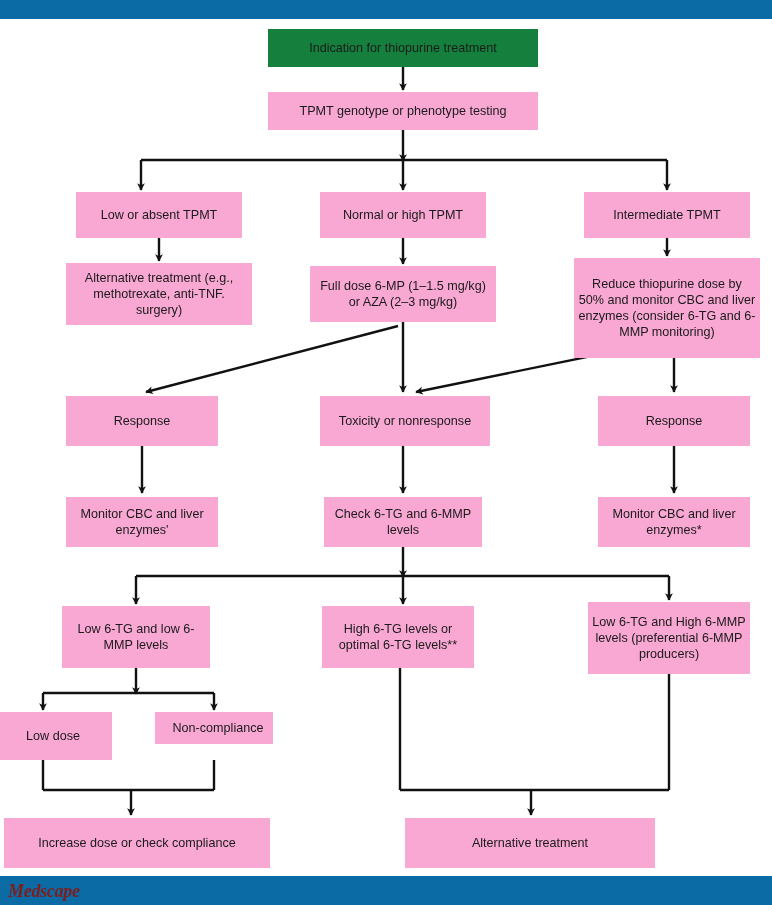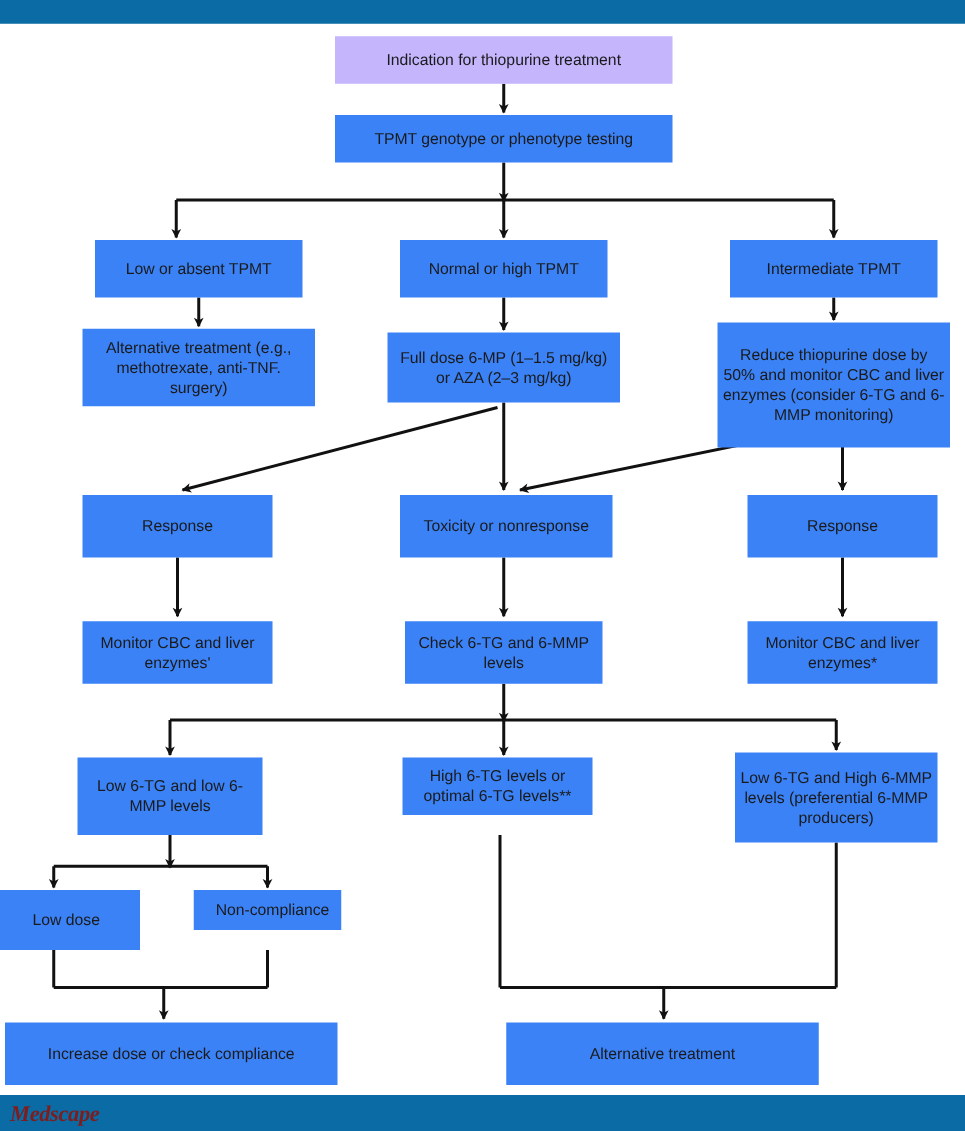--- a/index.html
+++ b/index.html
@@ -60,23 +60,23 @@
     position: absolute;
     box-sizing: border-box;
     display: flex;
     align-items: center;
     justify-content: center;
     text-align: center;
     color: #1a1a1a;
     font-size: 12.6px;
     line-height: 16px;
     padding: 2px 4px;
-    background: #3b82f6;
-  }
-  .node.start { background: #c4b5fd; }
+    background: #f9a8d4;
+  }
+  .node.start { background: #15803d; }
 
   
   #wires {
     position: absolute;
     left: 0; top: 0;
     width: 772px;
     height: 905px;
     pointer-events: none;
   }
 </style>
@@ -178,21 +178,21 @@
       </div>
       <div class="node" style="left: 324px; top: 497px; width: 158px; height: 50px;">
         <span>Check 6-TG and 6-MMP levels</span>
       </div>
       <div class="node" style="left: 598px; top: 497px; width: 152px; height: 50px;">
         <span>Monitor CBC and liver enzymes*</span>
       </div>
       <div class="node" style="left: 62px; top: 606px; width: 148px; height: 62px;">
         <span>Low 6-TG and low 6-MMP levels</span>
       </div>
-      <div class="node" style="left: 322px; top: 606px; width: 152px; height: 46px;">
+      <div class="node" style="left: 322px; top: 606px; width: 152px; height: 62px;">
         <span>High 6-TG levels or optimal 6-TG levels**</span>
       </div>
       <div class="node" style="left: 588px; top: 602px; width: 162px; height: 72px;">
         <span>Low 6-TG and High 6-MMP levels (preferential 6-MMP producers)</span>
       </div>
       <div class="node" style="left: -6px; top: 712px; width: 118px; height: 48px;">
         <span>Low dose</span>
       </div>
       <div class="node" style="left: 155px; top: 712px; width: 118px; height: 32px; padding-left: 12px;">
         <span>Non-compliance</span>

